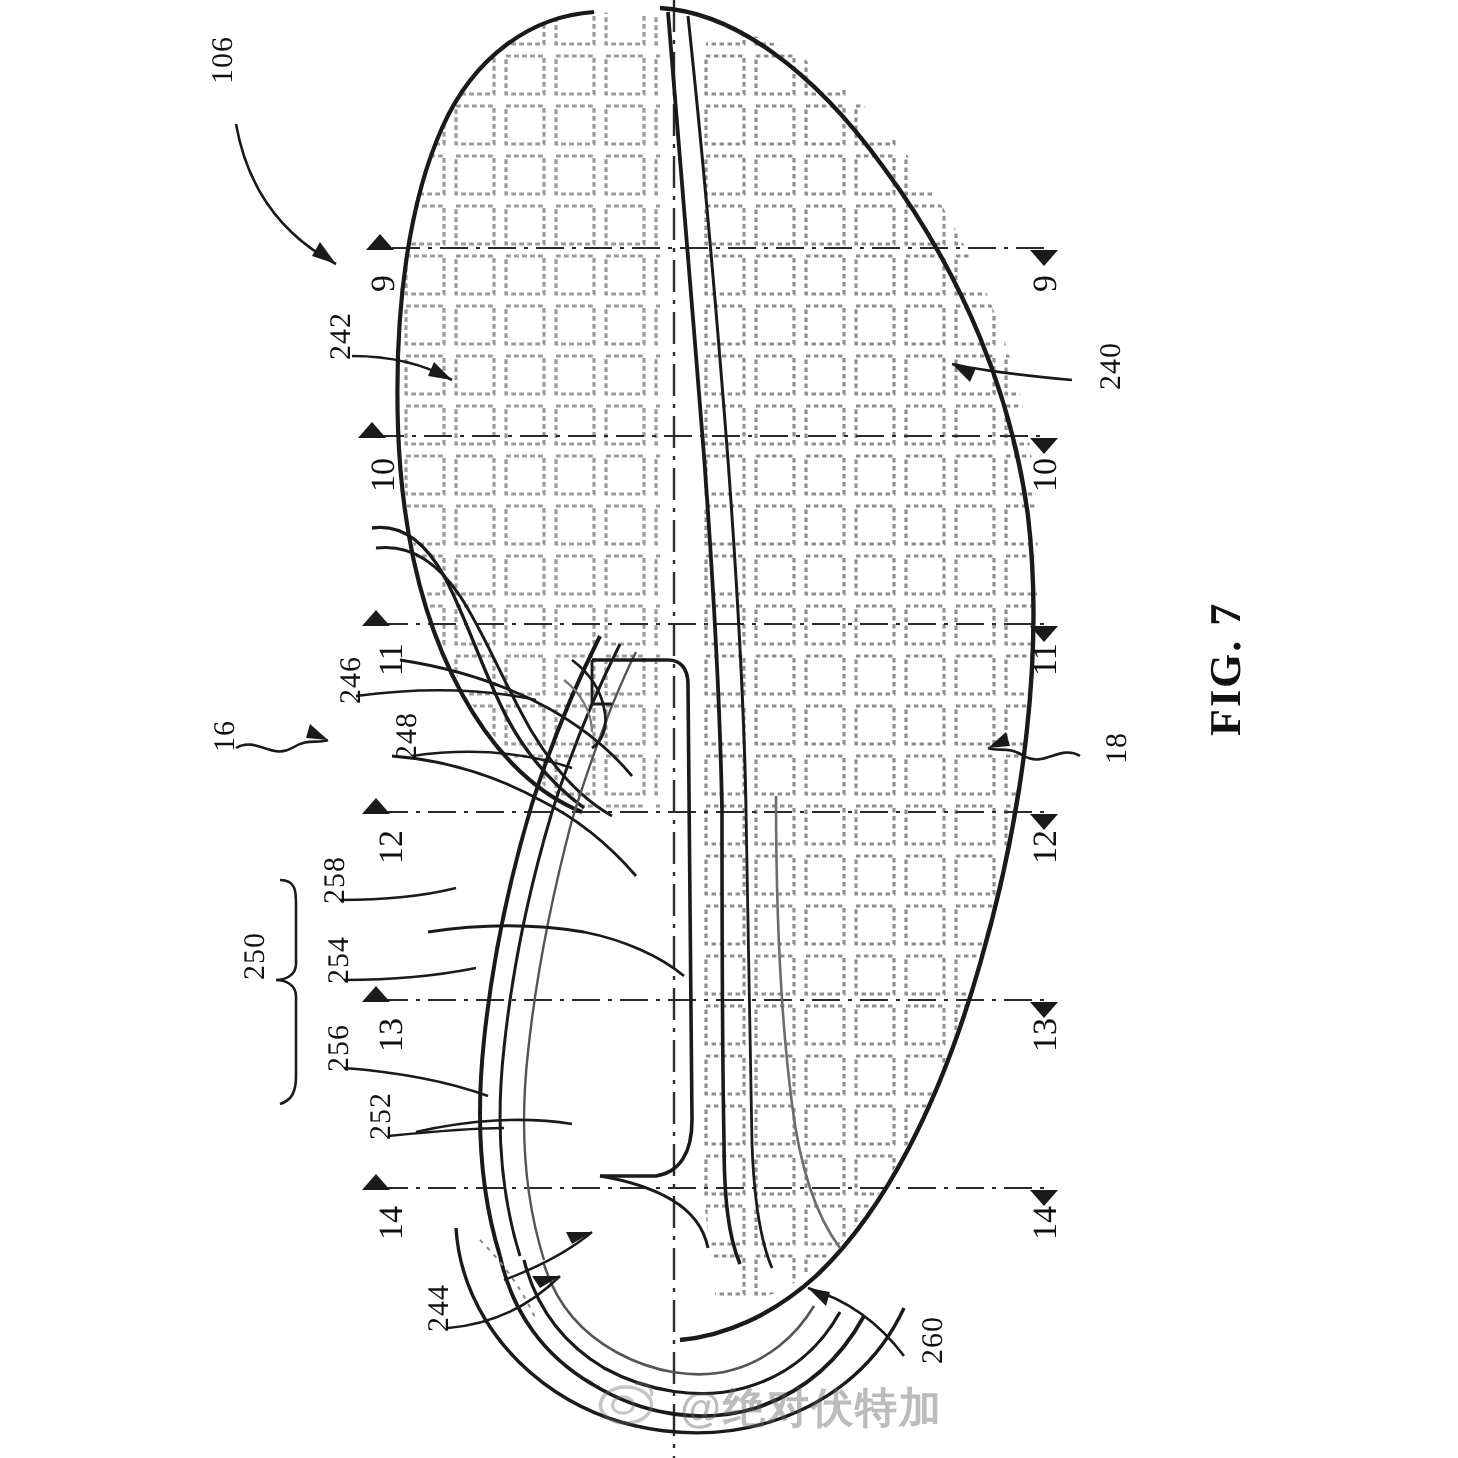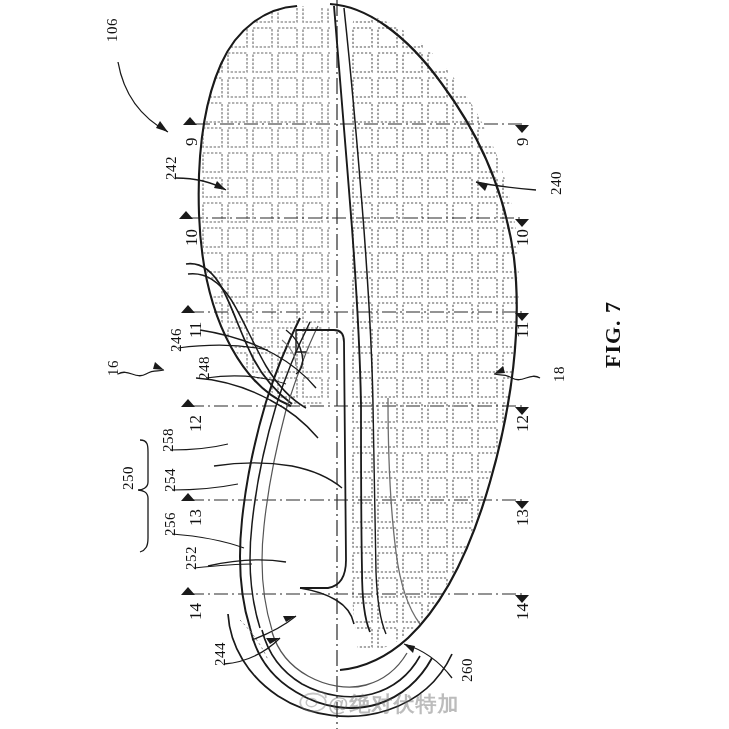--- a/index.html
+++ b/index.html
@@ -19,20 +19,21 @@
   .figlbl{font-size:22px;font-weight:bold;letter-spacing:1px;}
   .wm{
     position:absolute;
     font-family:"Liberation Sans",sans-serif;
     font-size:21px;
     font-weight:bold;
     color:rgba(95,95,95,0.42);
     white-space:nowrap;
     user-select:none;
     letter-spacing:1px;
+    margin-left:12px;
   }
   .wmicon{
     position:absolute;
     width:30px;height:26px;
     opacity:0.38;
   }
 </style>
 </head>
 <body>
 

